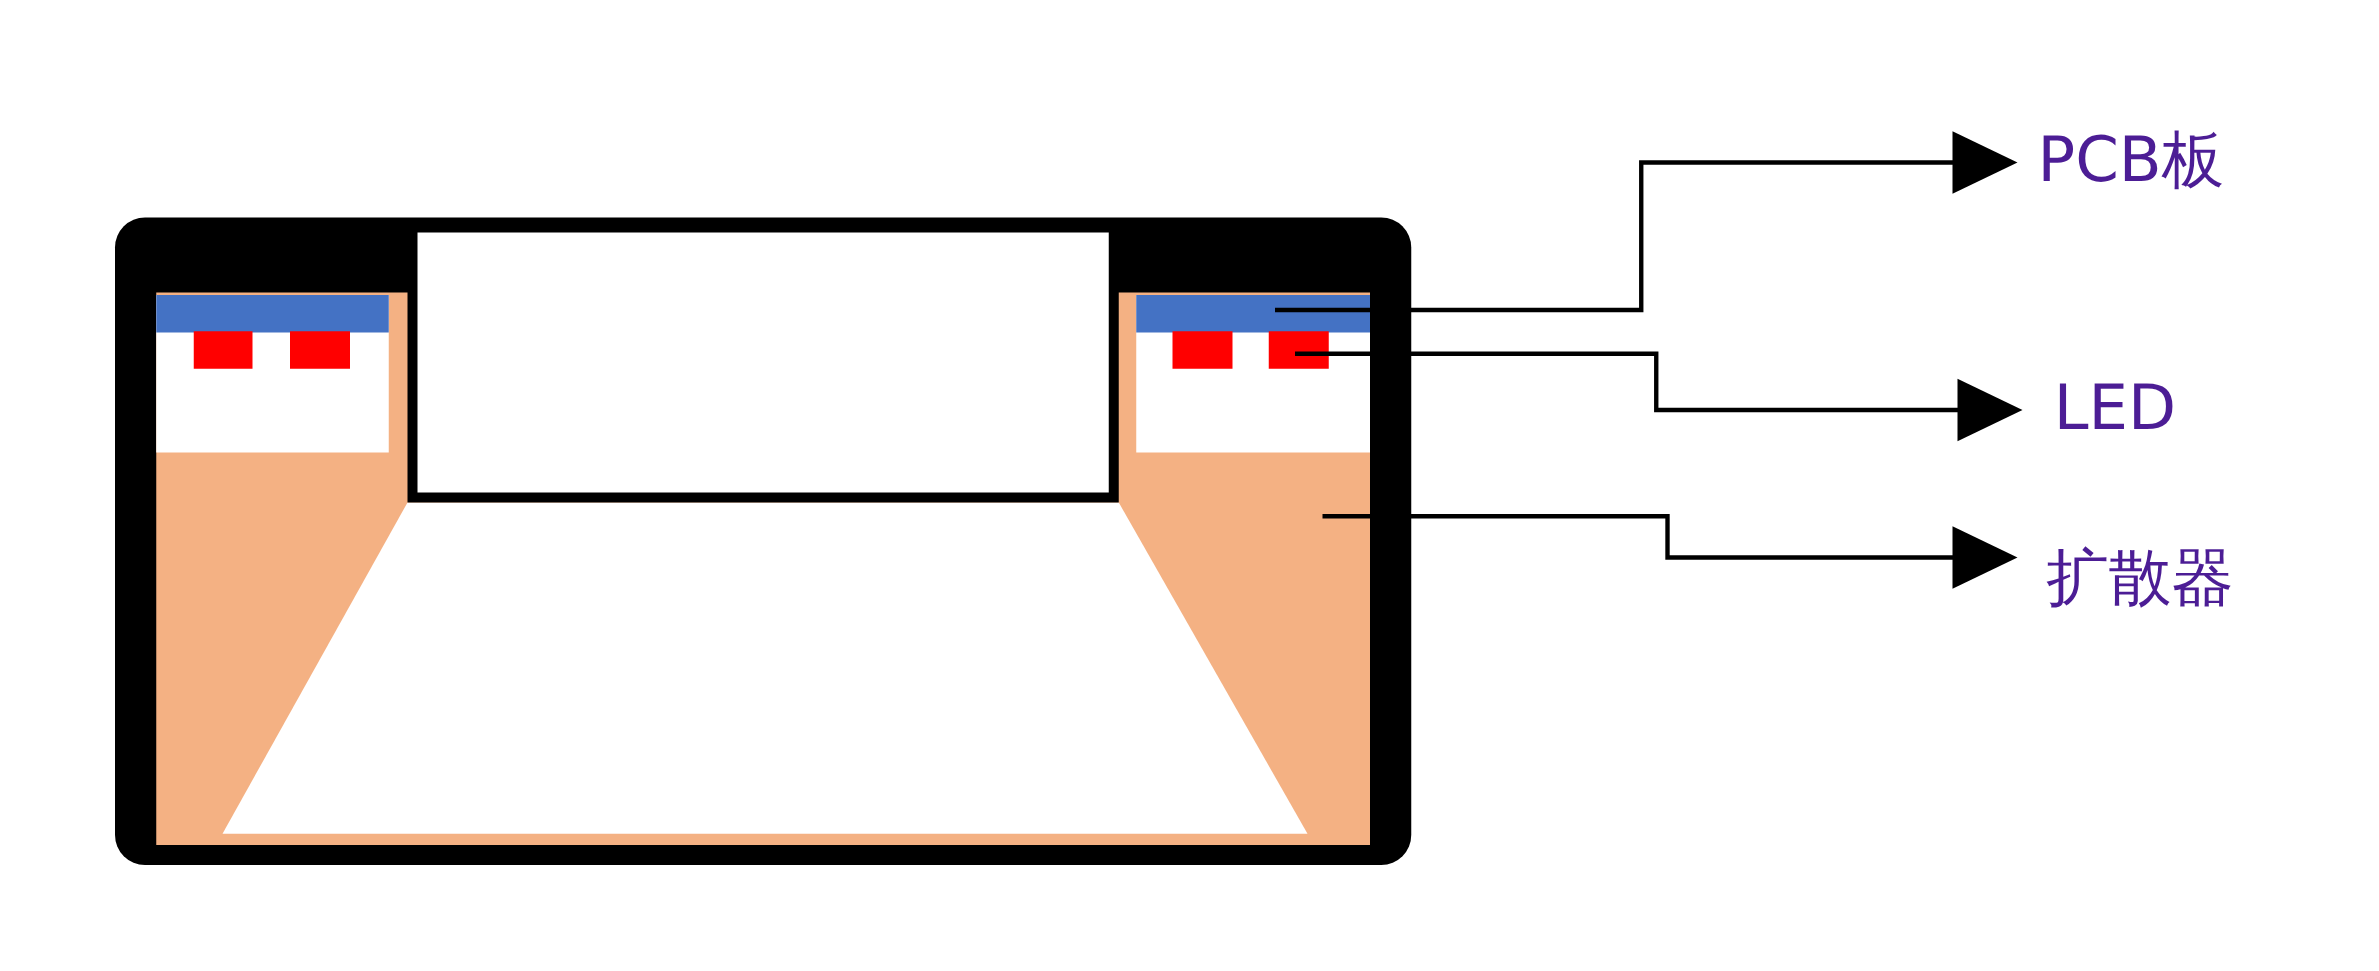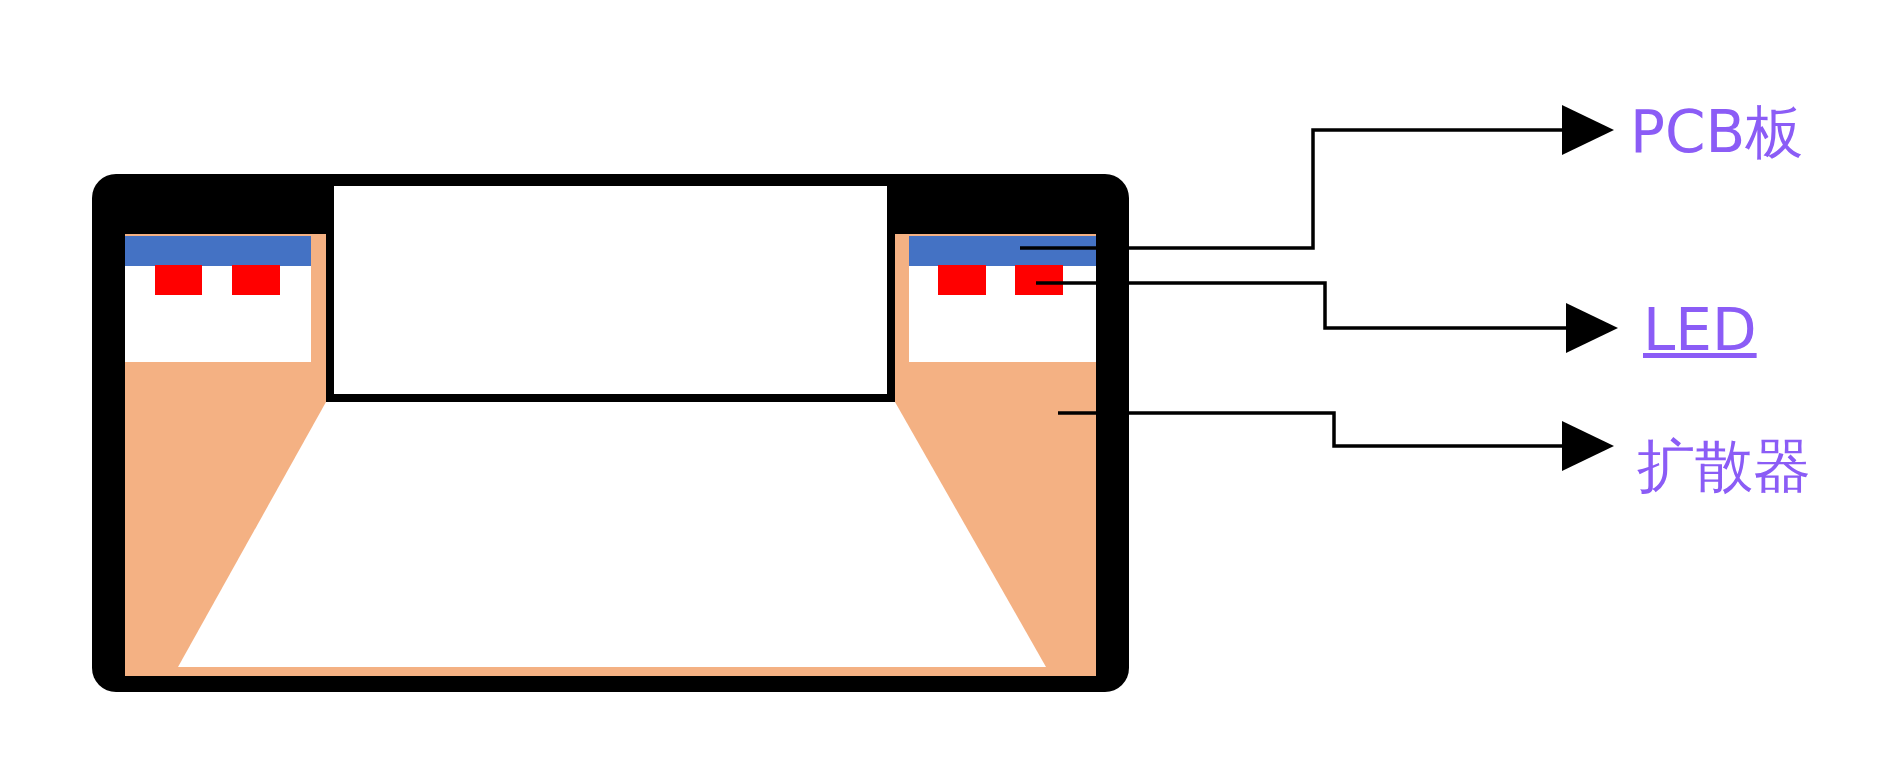--- a/index.html
+++ b/index.html
@@ -1,19 +1,19 @@
 <!DOCTYPE html>
 <html><head>
   <meta charset="utf-8">
   <style>
     html, body { margin: 0; padding: 0; background: #ffffff; }
     body { width: 1903px; height: 777px; position: relative; overflow: hidden;
            font-family: "DejaVu Sans", "Liberation Sans", sans-serif; }
     #diagram { position: absolute; left: 0; top: 0; }
-    .label { position: absolute; font-size: 58px; color: #8b5cf6; line-height: 1; white-space: nowrap; }
+    .label { position: absolute; font-size: 50px; color: #4c1d95; line-height: 1; white-space: nowrap; }
   </style>
 </head>
 <body>
 
 <svg id="diagram" width="1903" height="777" viewBox="0 0 1903 777" xmlns="http://www.w3.org/2000/svg">
 
   <rect x="92" y="174" width="1037" height="518" rx="24" ry="24" fill="#000000"></rect>
 
   <rect x="125" y="234" width="971" height="442" fill="#F4B183"></rect>
 
@@ -39,14 +39,14 @@
   <polygon points="1562,105 1562,155 1614,130" fill="#000"></polygon>
 
   <polyline points="1036,283 1325,283 1325,328 1570,328" fill="none" stroke="#000" stroke-width="3.5"></polyline>
   <polygon points="1566,303 1566,353 1618,328" fill="#000"></polygon>
 
   <polyline points="1058,413 1334,413 1334,446 1566,446" fill="none" stroke="#000" stroke-width="3.5"></polyline>
   <polygon points="1562,421 1562,471 1614,446" fill="#000"></polygon>
 </svg>
 
 <div class="label" style="left:1630px; top:103px;">PCB板</div>
-<div class="label" style="left:1643px; top:301px;text-decoration:underline;">LED</div>
+<div class="label" style="left:1643px; top:301px;">LED</div>
 <div class="label" style="left:1637px; top:437px;">扩散器</div>
 
 </body></html>

